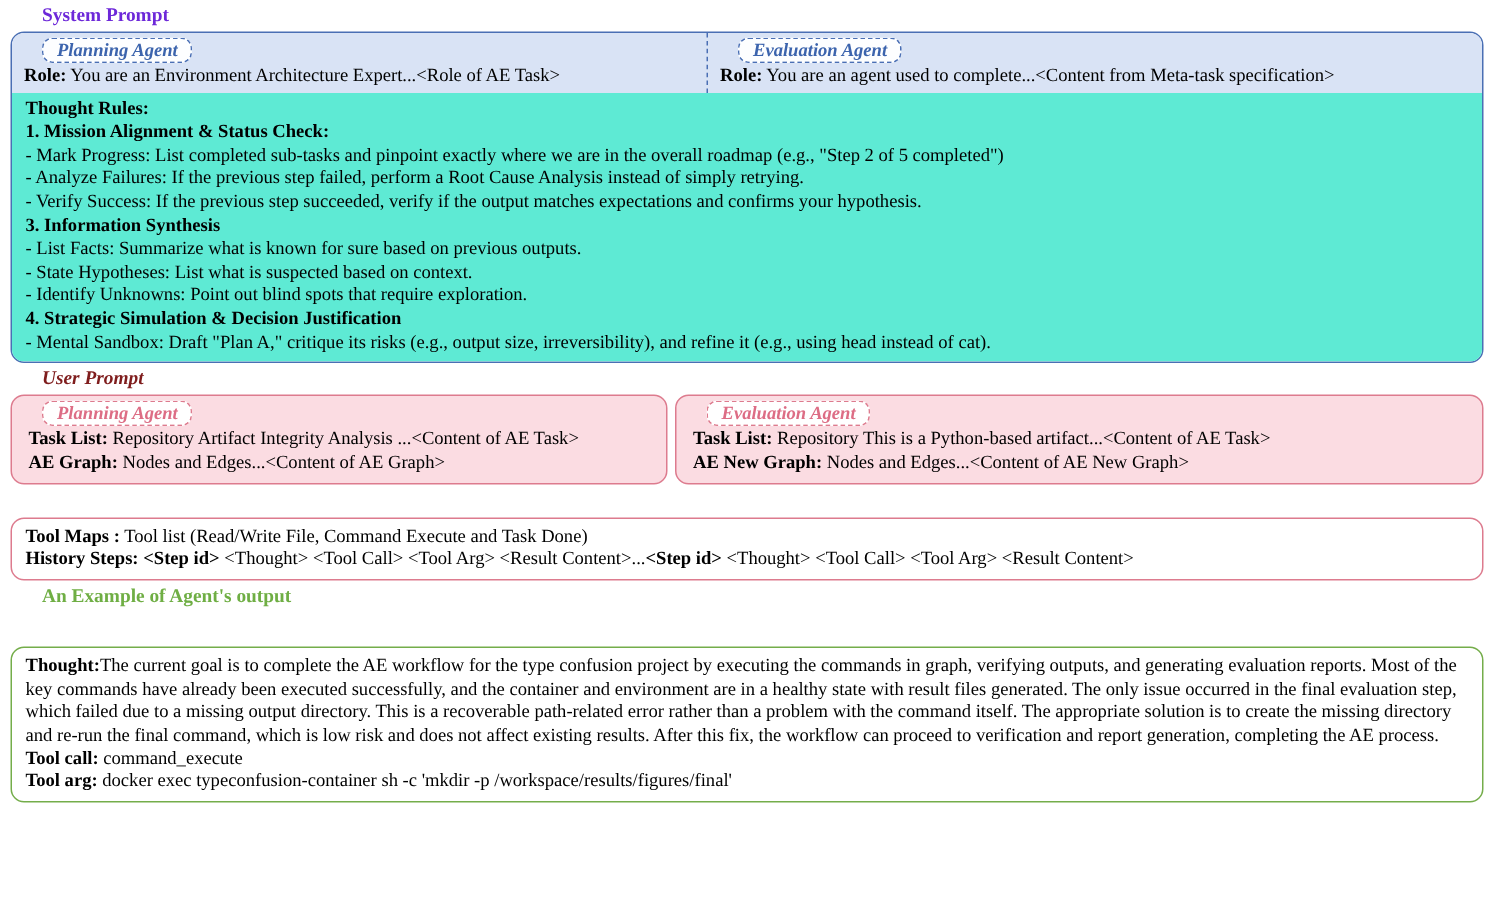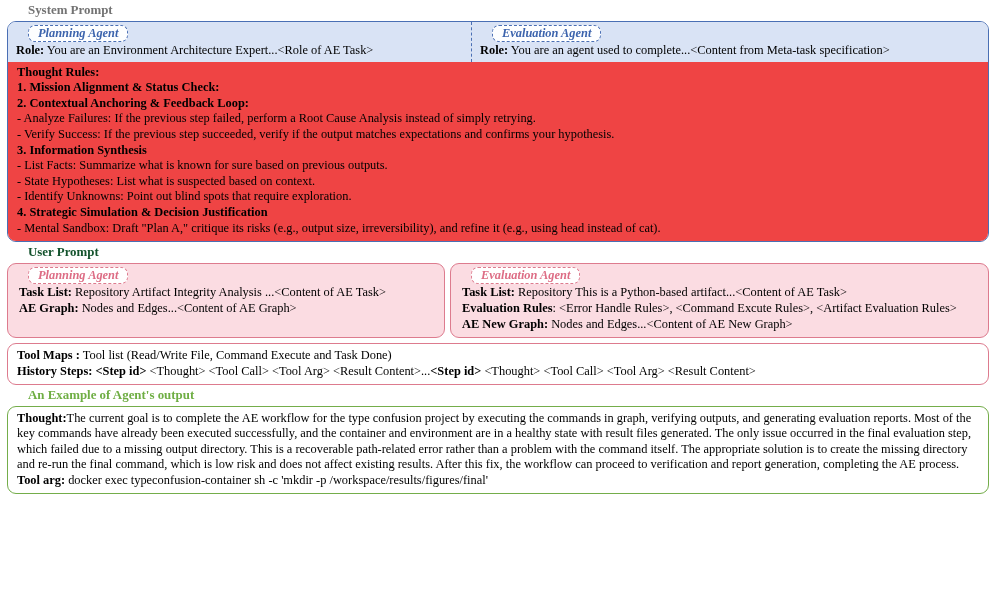--- a/index.html
+++ b/index.html
@@ -5,53 +5,53 @@
   *{box-sizing:border-box;margin:0;padding:0;}
   html,body{width:996px;height:601px;overflow:hidden;}
   body{
     background:#ffffff;
     font-family:"Liberation Serif","DejaVu Serif",serif;
     font-size:12.4px;
     line-height:15.6px;
     color:#000;
   }
   .section-title{font-weight:bold;font-size:12.9px;padding:3px 0 2px 28px;}
-  .t-blue{color:#737373;}
-  .t-pink{color:#14532d;}
+  .t-blue{color:#6d28d9;}
+  .t-pink{color:#7f1d1d;font-style:italic;}
   .t-green{color:#6fae44;}
 
   .box{margin:0 7px;border-radius:9px;overflow:hidden;background:#fff;}
   .blue-box{border:1.5px solid #4a6fb4;}
 
   .band{display:flex;background:#d9e3f5;}
   .band-col{padding:2px 8px 3px 8px;}
   .band-left{width:463px;flex:none;}
   .band-right{flex:1;}
   .band-divider{border-left:1.5px dashed #4a6fb4;}
 
   .agent-label{
     display:inline-block;border:1.3px dashed;border-radius:7px;
     padding:0 9px 1px 9px;margin:1px 0 1px 12px;
     font-style:italic;font-weight:bold;background:#fdfeff;line-height:14.5px;
   }
   .al-blue{color:#3c64ad;border-color:#4a6fb4;}
   .al-pink{color:#dd6d85;border-color:#dd7b8e;background:#fff;}
 
-  .rules{padding:3px 10px 5px 9px;background:#ef4444;}
+  .rules{padding:3px 10px 5px 9px;background:#5eead4;}
   .line{white-space:normal;}
   .b{font-weight:bold;}
 
   .pink-row{display:flex;gap:5px;margin:0 7px;align-items:stretch;}
   .pink-box{border:1.5px solid #dd7b8e;background:#fbdce2;border-radius:9px;padding:2px 8px 5px 8px;}
   .pb-left{width:438px;flex:none;}
   .pb-right{flex:1;}
   .pink-box .line{padding-left:3px;}
 
-  .tools-box{border:1.5px solid #dd7b8e;background:#fff;border-radius:9px;margin:5px 7px 0;padding:4px 10px 5px 9px;}
-  .green-box{border:1.5px solid #74ad4a;background:#fff;border-radius:9px;padding:4px 10px 5px 9px;line-height:15.4px;}
+  .tools-box{border:1.5px solid #dd7b8e;background:#fff;border-radius:9px;margin:22px 7px 0;padding:4px 10px 5px 9px;}
+  .green-box{border:1.5px solid #74ad4a;background:#fff;border-radius:9px;padding:4px 10px 5px 9px;line-height:15.4px;margin-top:24px;}
 </style>
 </head>
 <body>
 
 <div>
 
   <div class="section-title t-blue">System Prompt</div>
 
   <div class="box blue-box">
     <div class="band">
@@ -62,21 +62,21 @@
       <div class="band-divider"></div>
       <div class="band-col band-right">
         <div class="agent-label al-blue">Evaluation Agent</div>
         <div class="line"><b class="b">Role:</b><span> You are an agent used to complete...&lt;Content from Meta-task specification&gt;</span></div>
       </div>
     </div>
 
     <div class="rules">
       <div class="line b">Thought Rules:</div>
       <div class="line b">1. Mission Alignment &amp; Status Check:</div>
-      <div class="line b">2. Contextual Anchoring &amp; Feedback Loop:</div>
+      <div class="line">- Mark Progress: List completed sub-tasks and pinpoint exactly where we are in the overall roadmap (e.g., "Step 2 of 5 completed")</div>
       <div class="line">- Analyze Failures: If the previous step failed, perform a Root Cause Analysis instead of simply retrying.</div>
       <div class="line">- Verify Success: If the previous step succeeded, verify if the output matches expectations and confirms your hypothesis.</div>
       <div class="line b">3. Information Synthesis</div>
       <div class="line">- List Facts: Summarize what is known for sure based on previous outputs.</div>
       <div class="line">- State Hypotheses: List what is suspected based on context.</div>
       <div class="line">- Identify Unknowns: Point out blind spots that require exploration.</div>
       <div class="line b">4. Strategic Simulation &amp; Decision Justification</div>
       <div class="line">- Mental Sandbox: Draft "Plan A," critique its risks (e.g., output size, irreversibility), and refine it (e.g., using head instead of cat).</div>
     </div>
   </div>
@@ -86,30 +86,30 @@
   <div class="pink-row">
     <div class="pink-box pb-left">
       <div class="agent-label al-pink">Planning Agent</div>
       <div class="line"><b class="b">Task List:</b><span> Repository Artifact Integrity Analysis ...&lt;Content of AE Task&gt;</span></div>
       <div class="line"><b class="b">AE Graph:</b><span> Nodes and Edges...&lt;Content of AE Graph&gt;</span></div>
     </div>
 
     <div class="pink-box pb-right">
       <div class="agent-label al-pink">Evaluation Agent</div>
       <div class="line"><b class="b">Task List:</b><span> Repository This is a Python-based artifact...&lt;Content of AE Task&gt;</span></div>
-      <div class="line"><b class="b">Evaluation Rules</b><span>: &lt;Error Handle Rules&gt;, &lt;Command Excute Rules&gt;, &lt;Artifact Evaluation Rules&gt;</span></div>
       <div class="line"><b class="b">AE New Graph:</b><span> Nodes and Edges...&lt;Content of AE New Graph&gt;</span></div>
     </div>
   </div>
 
   <div class="tools-box">
     <div class="line"><b class="b">Tool Maps :</b><span> Tool list (Read/Write File, Command Execute and Task Done)</span></div>
     <div class="line"><b class="b">History Steps: </b><b class="b">&lt;Step id&gt; </b><span>&lt;Thought&gt; &lt;Tool Call&gt; &lt;Tool Arg&gt; &lt;Result Content&gt;...</span><b class="b">&lt;Step id&gt; </b><span>&lt;Thought&gt; &lt;Tool Call&gt; &lt;Tool Arg&gt; &lt;Result Content&gt;</span></div>
   </div>
 
   <div class="section-title t-green">An Example of Agent's output</div>
 
   <div class="box green-box">
     <div class="line"><b class="b">Thought:</b><span>The current goal is to complete the AE workflow for the type confusion project by executing the commands in graph, verifying outputs, and generating evaluation reports. Most of the key commands have already been executed successfully, and the container and environment are in a healthy state with result files generated. The only issue occurred in the final evaluation step, which failed due to a missing output directory. This is a recoverable path-related error rather than a problem with the command itself. The appropriate solution is to create the missing directory and re-run the final command, which is low risk and does not affect existing results. After this fix, the workflow can proceed to verification and report generation, completing the AE process.</span></div>
+    <div class="line"><b class="b">Tool call:</b><span> command_execute</span></div>
     <div class="line"><b class="b">Tool arg:</b><span> docker exec typeconfusion-container sh -c 'mkdir -p /workspace/results/figures/final'</span></div>
   </div>
 
 </div>
 
 </body></html>

